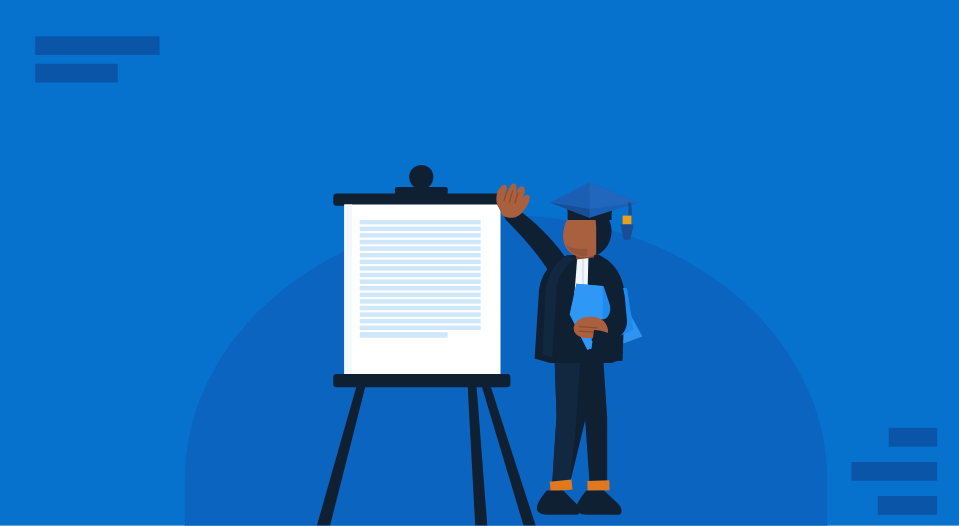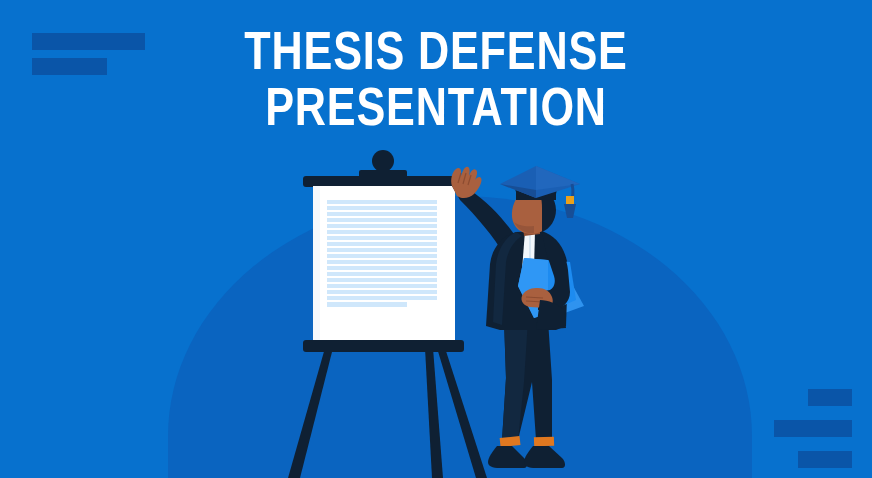--- a/index.html
+++ b/index.html
@@ -77,24 +77,20 @@
 
   <div class="blob"></div>
 
   <div class="bar bar-tl-1"></div>
   <div class="bar bar-tl-2"></div>
 
   <div class="bar bar-br-1"></div>
   <div class="bar bar-br-2"></div>
   <div class="bar bar-br-3"></div>
 
-  <div class="title-wrap">
-    <span class="title-line">THESIS DEFENSE</span>
-    <span class="title-line">PRESENTATION</span>
-  </div>
 
   <div class="illus">
     <svg width="872" height="478" viewBox="0 0 872 478" xmlns="http://www.w3.org/2000/svg">
 
       <g>
         <polygon points="325,348 333,348 300,478 288,478" fill="#0f2033"></polygon>
         <polygon points="425,348 433,348 443,478 432,478" fill="#0f2033"></polygon>
         <polygon points="437,348 445,348 487,478 476,478" fill="#0f2033"></polygon>
       </g>
 

